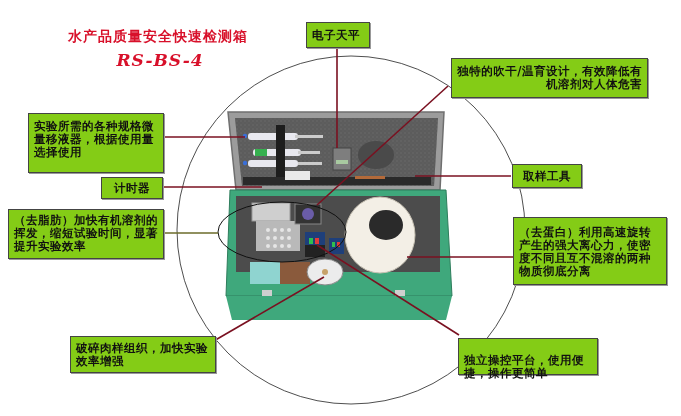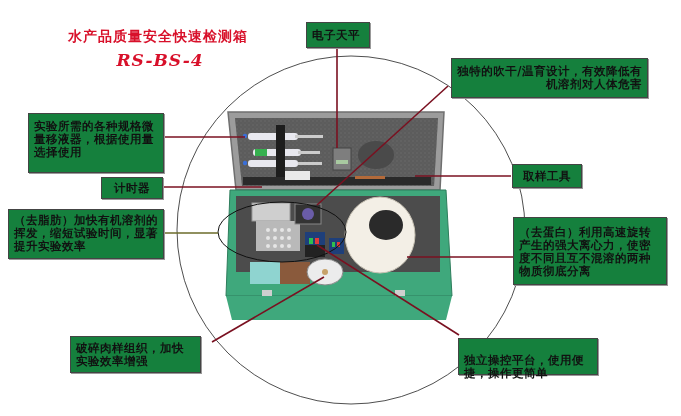--- a/index.html
+++ b/index.html
@@ -3,21 +3,21 @@
 <meta charset="utf-8">
 <style>
   html, body { margin:0; padding:0; background:#ffffff; }
   body { width:681px; height:416px; position:relative; overflow:hidden;
          font-family:"DejaVu Sans", sans-serif; }
   .title { position:absolute; left:38px; top:28px; width:240px; text-align:center;
            color:#d8102a; font-weight:bold; font-size:14px; letter-spacing:1px; }
   .model { position:absolute; left:60px; top:50px; width:200px; text-align:center;
            color:#d8102a; font-weight:bold; font-style:italic; font-size:17px;
            font-family:"DejaVu Serif", serif; letter-spacing:1px; }
-  .label { position:absolute; border:1px solid #444; background:#15803d;
+  .label { position:absolute; border:1px solid #444; background:#84cc16;
            box-shadow:1px 1px 0 #999; font-size:11.5px; font-weight:bold; line-height:13px;
            color:#111; padding:3px 5px; box-sizing:border-box; letter-spacing:0.5px; }
   svg.overlay { position:absolute; left:0; top:0; }
 </style>
 </head>
 <body>
 
 <div class="title">水产品质量安全快速检测箱</div>
 <div class="model">RS-BS-4</div>
 
@@ -147,19 +147,19 @@
 </div>
 
 <div class="label" style="left:8px; top:209px; width:156px; height:50px; padding-top:4px;">
   <span>（去脂肪）加快有机溶剂的挥发，缩短试验时间，显著提升实验效率</span>
 </div>
 
 <div class="label" style="left:513px; top:217px; width:154px; height:68px; padding-top:8px;">
   <span>（去蛋白）利用高速旋转产生的强大离心力，使密度不同且互不混溶的两种物质彻底分离</span>
 </div>
 
-<div class="label" style="left:70px; top:336px; width:131px; height:37px; padding-top:5px;">
+<div class="label" style="left:70px; top:336px; width:146px; height:37px; padding-top:5px;">
   <span>破碎肉样组织，加快实验效率增强</span>
 </div>
 
 <div class="label" style="left:458px; top:338px; width:140px; height:37px; padding-top:15px;">
   <span>独立操控平台，使用便捷，操作更简单</span>
 </div>
 
 </body></html>

